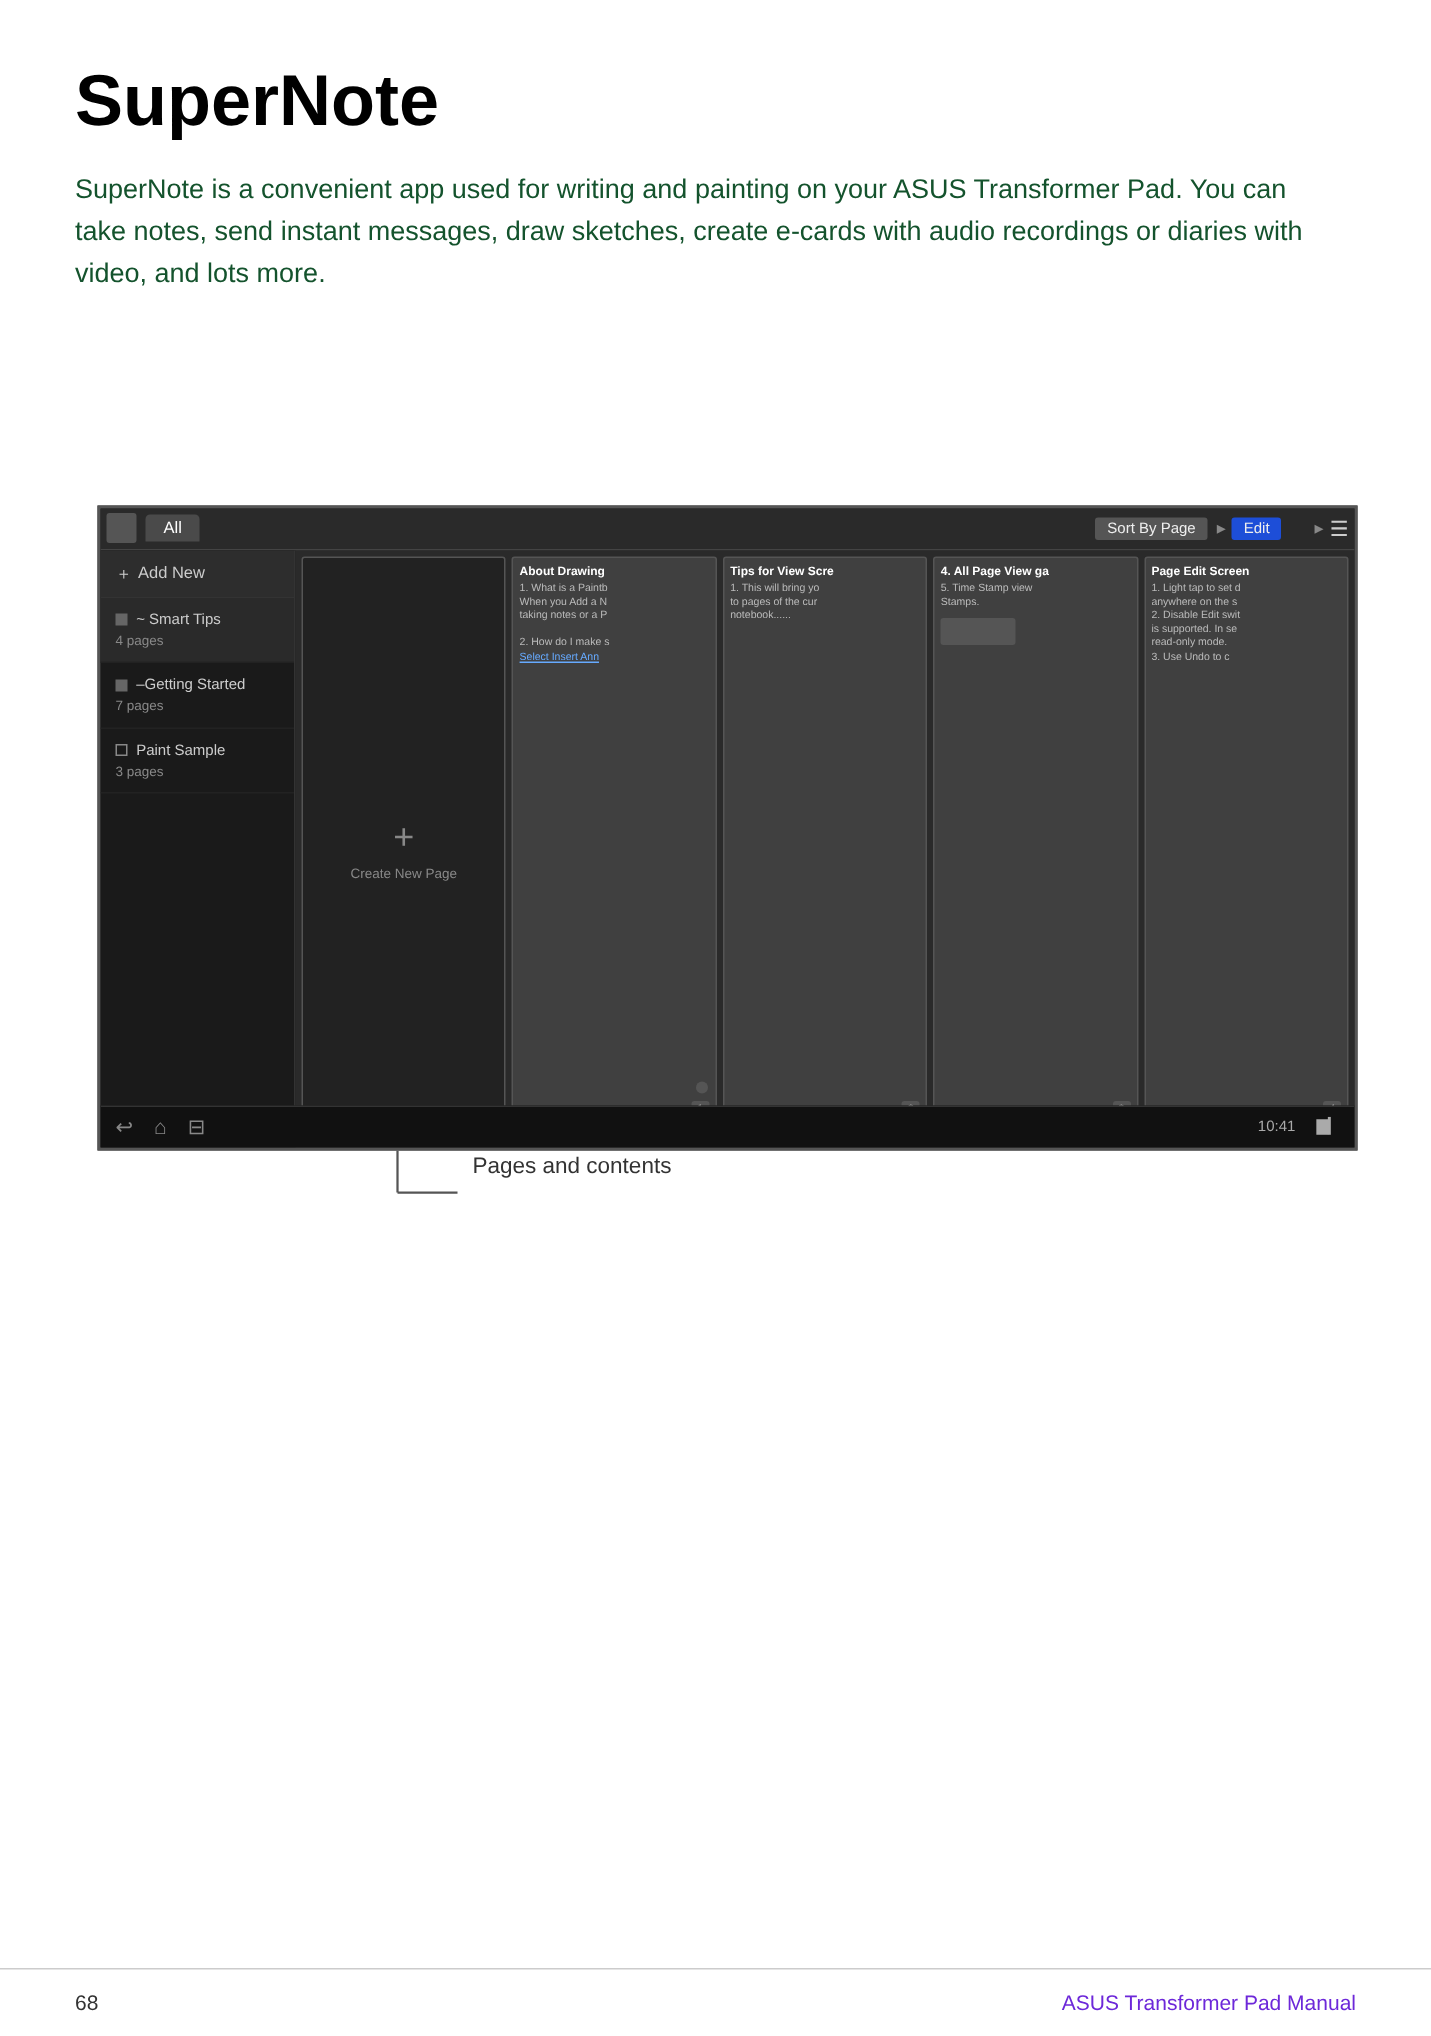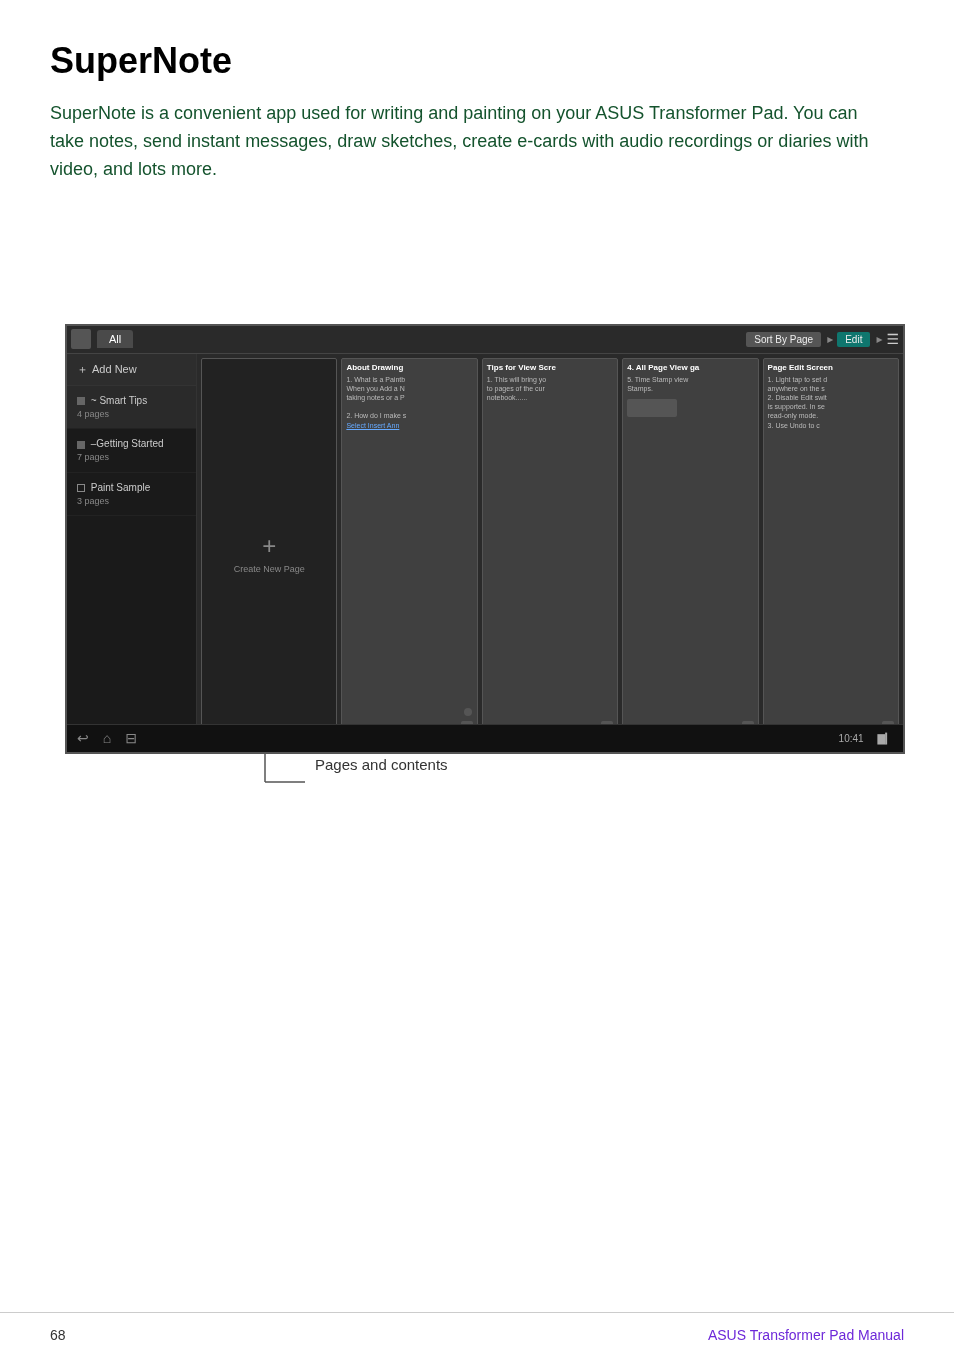--- a/index.html
+++ b/index.html
@@ -10,21 +10,21 @@
       min-height: 1357px;
       position: relative;
       color: #222;
     }
 
     .page-content {
       padding: 40px 50px 60px 50px;
     }
 
     .page-title {
-      font-size: 36px;
+      font-size: 48px;
       font-weight: 900;
       color: #000;
       margin-bottom: 18px;
       font-family: Arial Black, Arial, sans-serif;
     }
 
     .page-intro {
       font-size: 18px;
       line-height: 1.55;
       color: #14532d;
@@ -81,26 +81,26 @@
     .sc-sortby {
       background: #555;
       color: #eee;
       font-size: 10px;
       padding: 2px 8px;
       border-radius: 2px;
       margin-right: 6px;
     }
 
     .sc-edit {
-      background: #0f766e;
+      background: #1d4ed8;
       color: #eee;
       font-size: 10px;
       padding: 2px 8px;
       border-radius: 2px;
-      margin-right: 6px;
+      margin-right: 22px;
     }
 
     .sc-menu-icon {
       color: #ccc;
       font-size: 14px;
     }
 
     
     .sc-main {
       display: flex;

